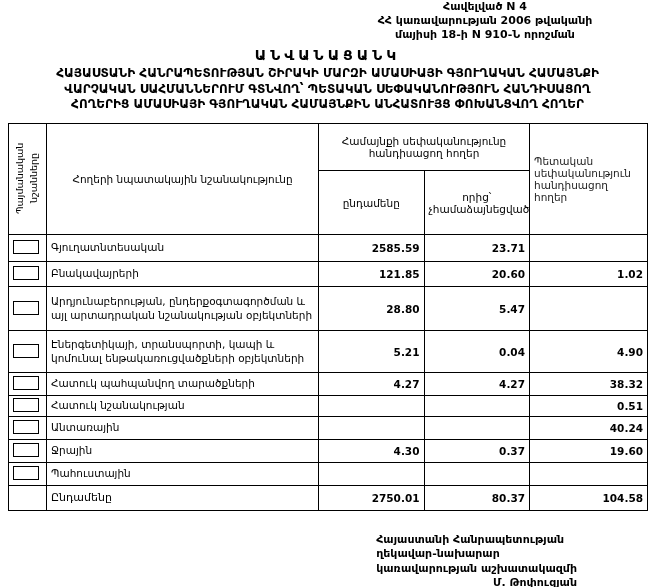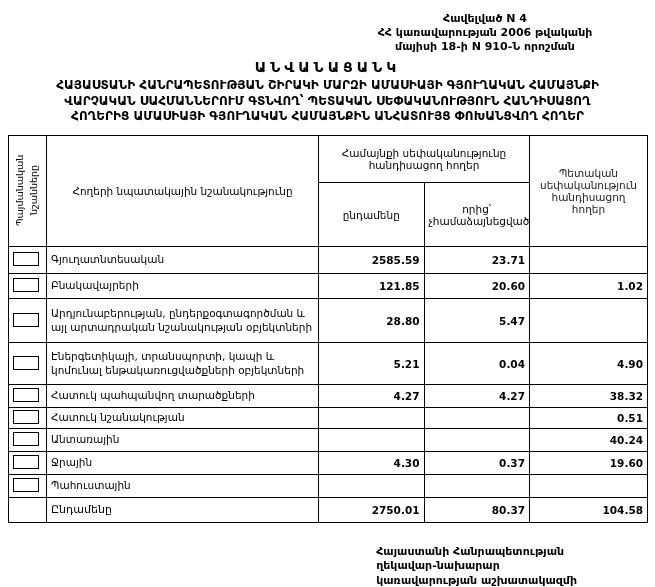--- a/index.html
+++ b/index.html
@@ -1,42 +1,42 @@
 <!DOCTYPE html>
 <html><head>
 <meta charset="utf-8">
 <style>
   html,body{margin:0;padding:0;}
   body{
     width:655px;height:587px;overflow:hidden;background:#fff;color:#000;
     font-family:"DejaVu Sans","Liberation Sans",sans-serif;
     -webkit-font-smoothing:antialiased;
   }
-  .page{width:655px;height:587px;position:relative;padding-top:12px;box-sizing:border-box;}
+  .page{width:655px;height:587px;position:relative;padding-top:0;box-sizing:border-box;}
 
   .appendix{margin-left:322px;width:326px;text-align:center;font-size:11px;font-weight:bold;line-height:1.25;}
   .doc-title{text-align:center;font-size:14px;font-weight:bold;letter-spacing:4px;margin-top:6px;}
   .subtitle{text-align:center;font-size:12px;font-weight:bold;line-height:1.3;margin-top:3px;}
 
   table.land{border-collapse:collapse;margin:10px 0 0 8px;table-layout:fixed;width:640px;}
   table.land td{border:1px solid #000;font-size:10.5px;padding:1px 4px;vertical-align:middle;box-sizing:border-box;}
   td.sym-col{width:38px;text-align:center;padding:0;}
   td.purpose-col{width:272px;}
   td.num1{width:108px;}
   td.num2{width:104px;text-align:center;}
   td.state-col{width:118px;}
 
   .vertical{
     writing-mode:vertical-rl;transform:rotate(180deg);
     font-size:9.5px;line-height:1.5;max-height:106px;margin:0 auto;display:inline-block;
   }
   .hdr-purpose{text-align:center;font-size:10.5px;}
   .hdr-group{text-align:center;font-size:10.5px;height:44px;}
   .hdr-sub{text-align:center;font-size:10.5px;height:60px;}
-  .hdr-state{text-align:center;font-size:10px;color:#222;}
+  .hdr-state{text-align:left;font-size:10px;color:#222;}
 
   td.purpose{text-align:left;padding-left:6px;line-height:1.25;}
   td.num{text-align:right;font-weight:bold;font-size:11px;}
   .legend-box{display:inline-block;width:24px;height:12px;border:1.5px solid #000;background:#fff;}
   td.sym{text-align:left;padding-left:4px;}
 
   tr.r1{height:27px;} tr.r2{height:25px;} tr.r3{height:44px;} tr.r4{height:42px;}
   tr.r5{height:23px;} tr.r6{height:21px;} tr.r7{height:23px;} tr.r8{height:23px;}
   tr.r9{height:23px;} tr.rt{height:25px;}
   tr.rt td.purpose{font-size:11px;}

